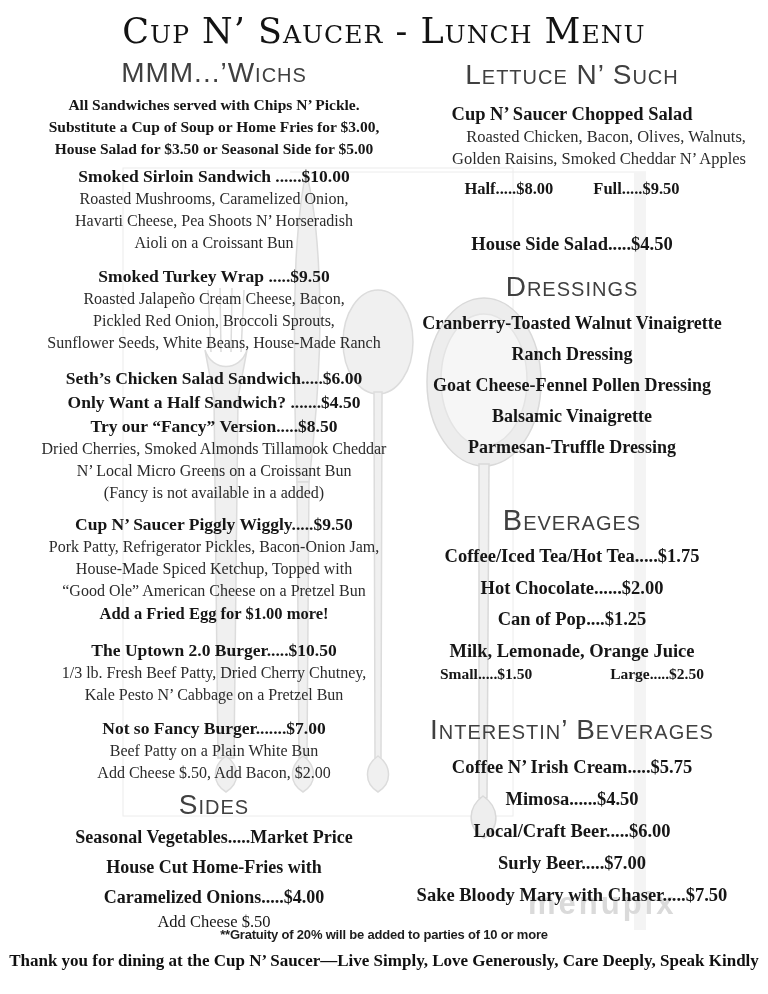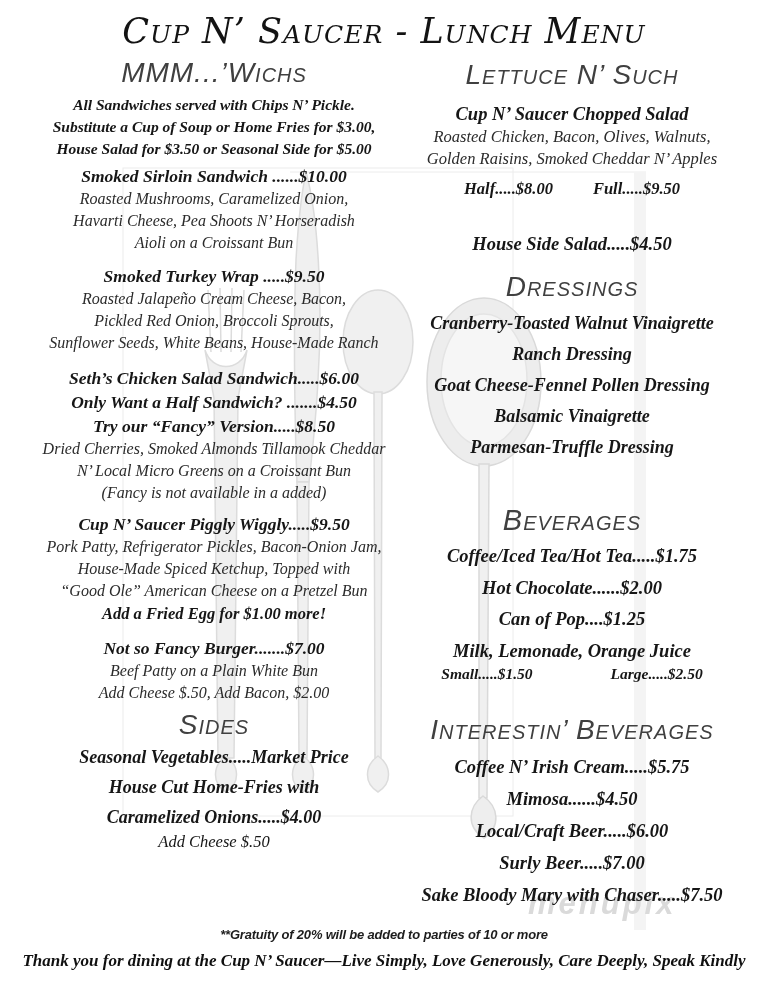--- a/index.html
+++ b/index.html
@@ -1,37 +1,37 @@
 <!DOCTYPE html>
 <html><head>
 <meta charset="utf-8">
 <style>
   html,body{margin:0;padding:0;background:#ffffff;}
   .page{position:relative;width:768px;height:984px;background:#ffffff;overflow:hidden;
-        font-family:"Liberation Serif",serif;color:#161616;font-style:italic;}
+        font-family:"Liberation Serif",serif;color:#161616;}
   .wm-svg{position:absolute;left:0;top:0;z-index:0;pointer-events:none;}
   .menu-title{position:absolute;top:10px;left:0;width:100%;text-align:center;z-index:2;
         font-family:"DejaVu Serif",serif;font-variant:small-caps;font-size:35px;line-height:42px;
         letter-spacing:1px;color:#131313;}
   .col{position:absolute;z-index:2;text-align:center;}
   .col-left{left:28px;top:56px;width:372px;}
   .col-right{left:398px;top:58px;width:348px;}
   .sec-h{font-family:"Liberation Sans",sans-serif;font-variant:small-caps;font-weight:500;
         font-size:28px;line-height:34px;letter-spacing:1px;color:#404040;}
   .notes{margin-top:4px;font-weight:bold;font-size:15.5px;line-height:22px;}
   .item-t{font-weight:bold;font-size:17.5px;line-height:24px;}
   .desc{font-size:16px;line-height:22px;color:#2b2b2b;}
   .bold-note{font-weight:bold;font-size:16.5px;line-height:24px;}
   .mi-1{margin-top:4px;} .mi-2{margin-top:10px;} .mi-3{margin-top:12px;}
   .mi-4{margin-top:8px;} .mi-5{margin-top:12px;} .mi-6{margin-top:10px;}
   .sides-h{margin-top:4px;}
   .sides-lines{font-weight:bold;font-size:18px;line-height:30px;}
   .sides-note{font-size:16.5px;line-height:24px;margin-top:-2px;}
   .r-title{margin-top:10px;font-weight:bold;font-size:18.5px;line-height:24px;}
-  .r-desc{font-size:16.5px;line-height:22px;color:#2b2b2b;}
+  .r-desc{font-size:16.5px;line-height:22px;color:#2b2b2b;text-align:right;}
   .price-row{margin-top:8px;display:flex;justify-content:center;gap:40px;
         font-weight:bold;font-size:16.5px;line-height:22px;}
   .side-salad{margin-top:32px;font-weight:bold;font-size:18.5px;line-height:24px;}
   .dress-h{margin-top:14px;}
   .dress-list{margin-top:4px;font-weight:bold;font-size:18px;line-height:31px;}
   .bev-h{margin-top:40px;font-size:29px;}
   .bev-list{margin-top:4px;font-weight:bold;font-size:18.5px;line-height:31.5px;}
   .sl-row{margin-top:-4px;display:flex;justify-content:center;gap:78px;
         font-weight:bold;font-size:15.5px;line-height:22px;}
   .int-h{margin-top:28px;font-size:28px;}
@@ -113,20 +113,25 @@
     </div>
 
     <div class="mi-4">
       <div class="item-t">Cup N’ Saucer Piggly Wiggly.....$9.50</div>
       <div class="desc">Pork Patty, Refrigerator Pickles, Bacon-Onion Jam,</div>
       <div class="desc">House-Made Spiced Ketchup, Topped with</div>
       <div class="desc">“Good Ole” American Cheese on a Pretzel Bun</div>
       <div class="bold-note">Add a Fried Egg for $1.00 more!</div>
     </div>
 
+    <div class="mi-5">
+      <div class="item-t">The Uptown 2.0 Burger.....$10.50</div>
+      <div class="desc">1/3 lb. Fresh Beef Patty, Dried Cherry Chutney,</div>
+      <div class="desc">Kale Pesto N’ Cabbage on a Pretzel Bun</div>
+    </div>
 
     <div class="mi-6">
       <div class="item-t">Not so Fancy Burger.......$7.00</div>
       <div class="desc">Beef Patty on a Plain White Bun</div>
       <div class="desc">Add Cheese $.50, Add Bacon, $2.00</div>
     </div>
 
     <div class="sec-h sides-h">Sides</div>
     <div class="sides-lines">
       <div>Seasonal Vegetables.....Market Price</div>

